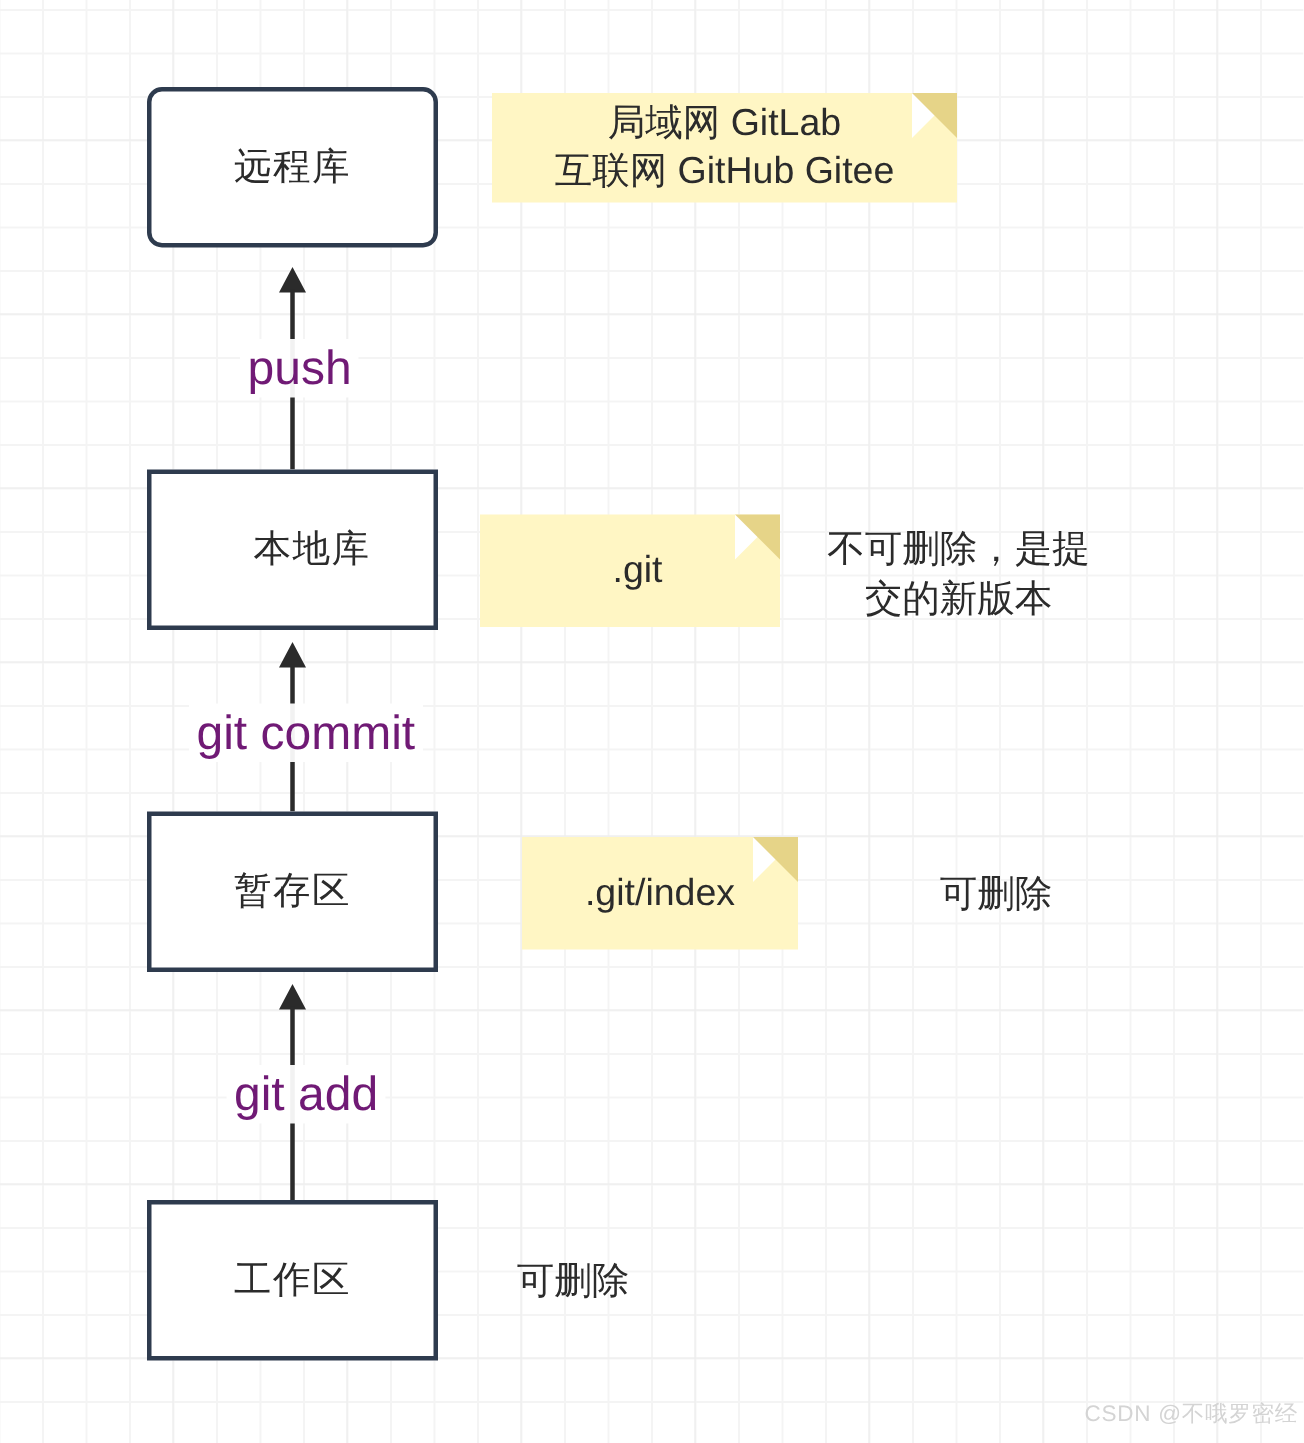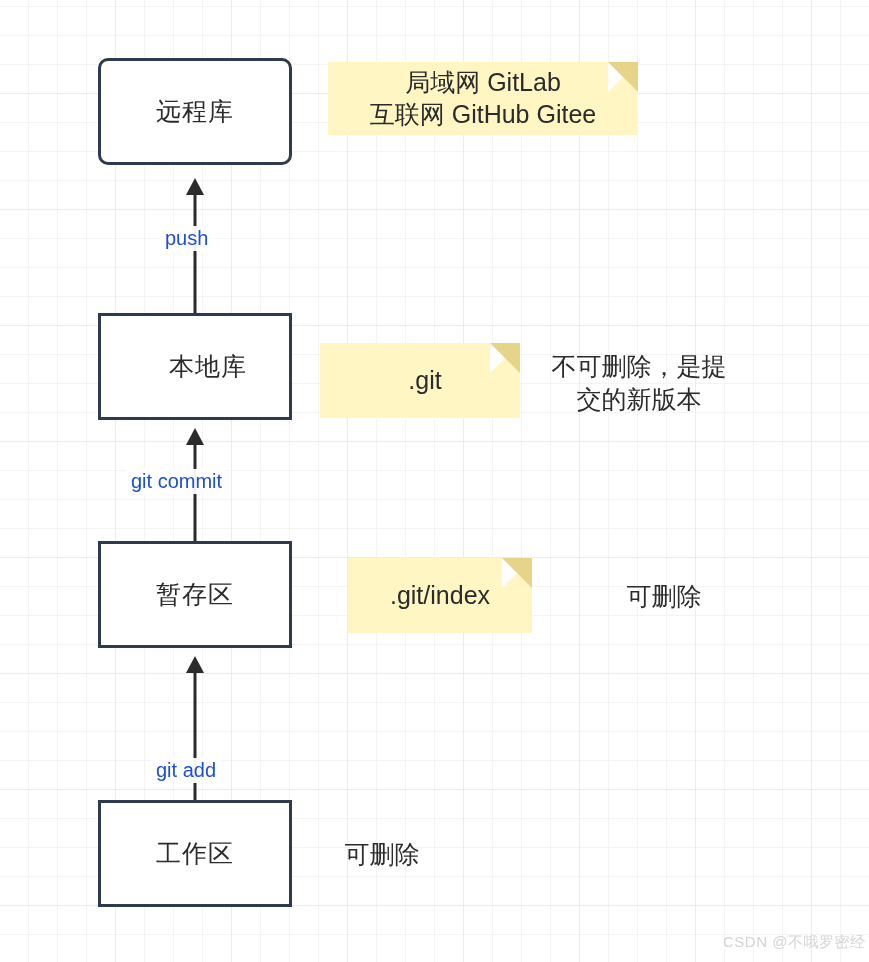--- a/index.html
+++ b/index.html
@@ -65,22 +65,22 @@
     top: 0;
     transform: translateX(-50%);
     width: 0;
     height: 0;
     border-left: 9px solid transparent;
     border-right: 9px solid transparent;
     border-bottom: 17px solid #2b2b2b;
   }
   .arrow-label {
     position: absolute;
-    font-size: 20px;
-    color: #1d4ed8;
+    font-size: 32px;
+    color: #701a75;
     background: rgba(255,255,255,0.94);
     padding: 1px 5px;
     white-space: nowrap;
     line-height: 1.15;
   }
 
   
   .note {
     position: absolute;
     box-sizing: border-box;
@@ -163,21 +163,21 @@
   <div class="arrow-label" style="left:126px; top:469px;">git commit</div>
 
   <div class="node-box" style="left:98px; top:541px; width:194px; height:107px;">
     <span class="node-label">暂存区</span>
   </div>
 
   <div class="arrow" style="left:195px; top:656px; height:152px;">
     <div class="head"></div>
     <div class="shaft" style="top:15px; height:137px;"></div>
   </div>
-  <div class="arrow-label" style="left:151px; top:710px;margin-top:48px;">git add</div>
+  <div class="arrow-label" style="left:151px; top:710px;">git add</div>
 
   <div class="node-box" style="left:98px; top:800px; width:194px; height:107px;">
     <span class="node-label">工作区</span>
   </div>
 
   <div class="note" style="left:328px; top:62px; width:310px; height:73px;">
     <span class="note-corner-cut"></span>
     <span class="note-fold"></span>
     <span class="note-text">局域网 GitLab
 互联网 GitHub Gitee</span>

